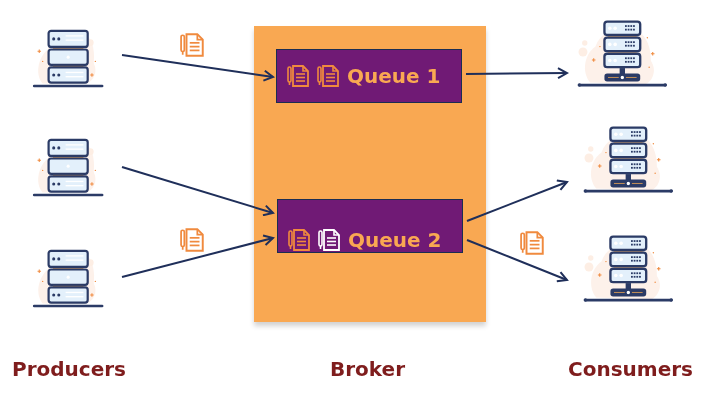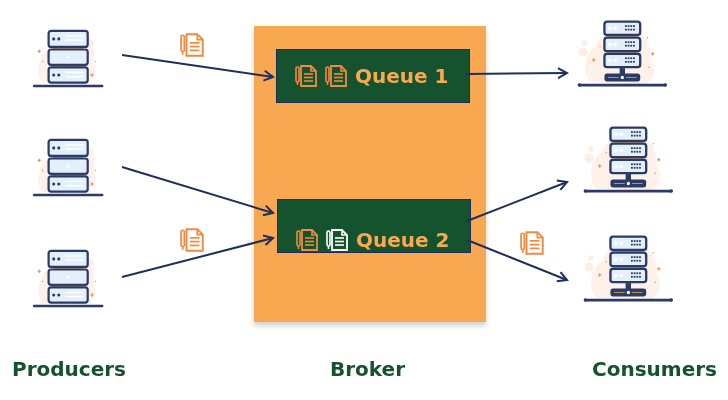--- a/index.html
+++ b/index.html
@@ -1,23 +1,23 @@
 <!DOCTYPE html>
 <html><head>
 <meta charset="utf-8">
 <style>
   html, body { margin:0; padding:0; background:#ffffff; }
   body { width:728px; height:400px; position:relative; overflow:hidden; font-family:"Liberation Sans", sans-serif; }
   .abs { position:absolute; }
   #diagram { position:absolute; left:0; top:0; width:728px; height:400px; }
   .broker-box { position:absolute; left:254px; top:26px; width:232px; height:296px; background:#f9a852; box-shadow:0 4px 5px rgba(0,0,0,0.18); }
-  .queue { position:absolute; background:#14532d; border:1px solid #1b2d52; display:flex; align-items:center;padding-left:8px; }
+  .queue { position:absolute; background:#701a75; border:1px solid #1b2d52; display:flex; align-items:center; }
   .queue-label { color:#f9a852; font-weight:bold; font-size:20px; margin-left:6px; font-family:"DejaVu Sans", sans-serif; }
   .doc-icon { display:inline-block; width:24px; height:24px; margin-left:6px; }
-  .section-label { position:absolute; top:357px; color:#14532d; font-weight:bold; font-size:20px; font-family:"DejaVu Sans", sans-serif;text-align:center; }
+  .section-label { position:absolute; top:357px; color:#7f1d1d; font-weight:bold; font-size:20px; font-family:"DejaVu Sans", sans-serif;text-align:center; }
 </style>
 </head>
 <body>
 
 <svg id="diagram" width="728" height="400" viewBox="0 0 728 400">
   <defs>
     <marker id="arrowhead" markerWidth="12" markerHeight="12" refX="10" refY="6" orient="auto" markerUnits="userSpaceOnUse">
       <path d="M1,1 L10,6 L1,11" fill="none" stroke="#1f2f5a" stroke-width="2"></path>
     </marker>
 
@@ -156,13 +156,13 @@
   <line x1="467" y1="221" x2="567" y2="182" stroke="#1f2f5a" stroke-width="2" marker-end="url(#arrowhead)"></line>
   <line x1="467" y1="240" x2="567" y2="280" stroke="#1f2f5a" stroke-width="2" marker-end="url(#arrowhead)"></line>
 
   <use href="#doc" x="180" y="32" width="26" height="26" style="color:#f08a3e"></use>
   <use href="#doc" x="180" y="227" width="26" height="26" style="color:#f08a3e"></use>
   <use href="#doc" x="520" y="230" width="26" height="26" style="color:#f08a3e"></use>
 </svg>
 
 <div class="section-label" style="left:12px;">Producers</div>
 <div class="section-label" style="left:330px;">Broker</div>
-<div class="section-label" style="left:592px;">Consumers</div>
+<div class="section-label" style="left:568px;">Consumers</div>
 
 </body></html>

